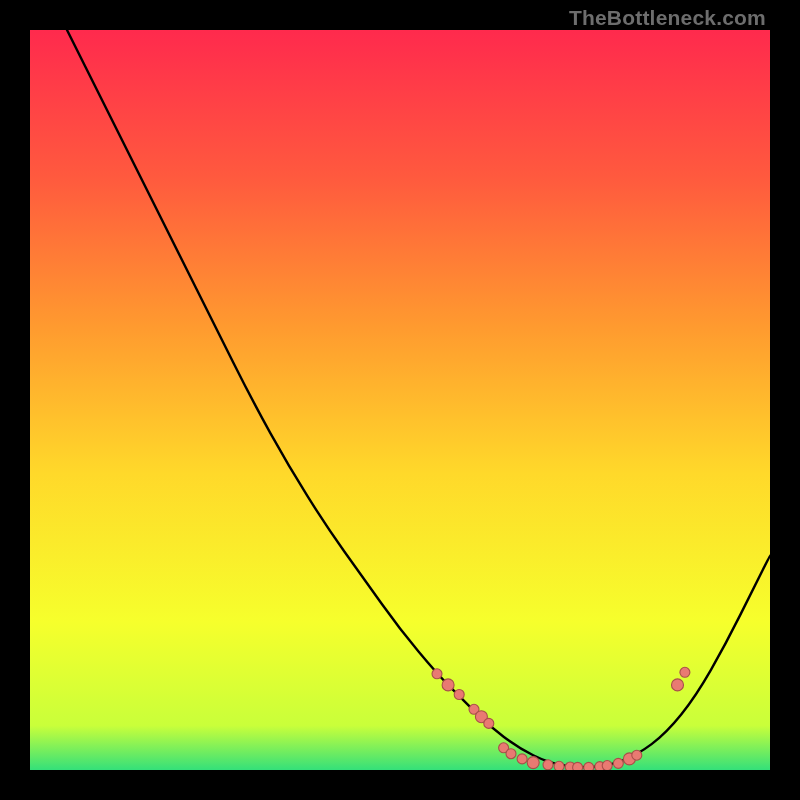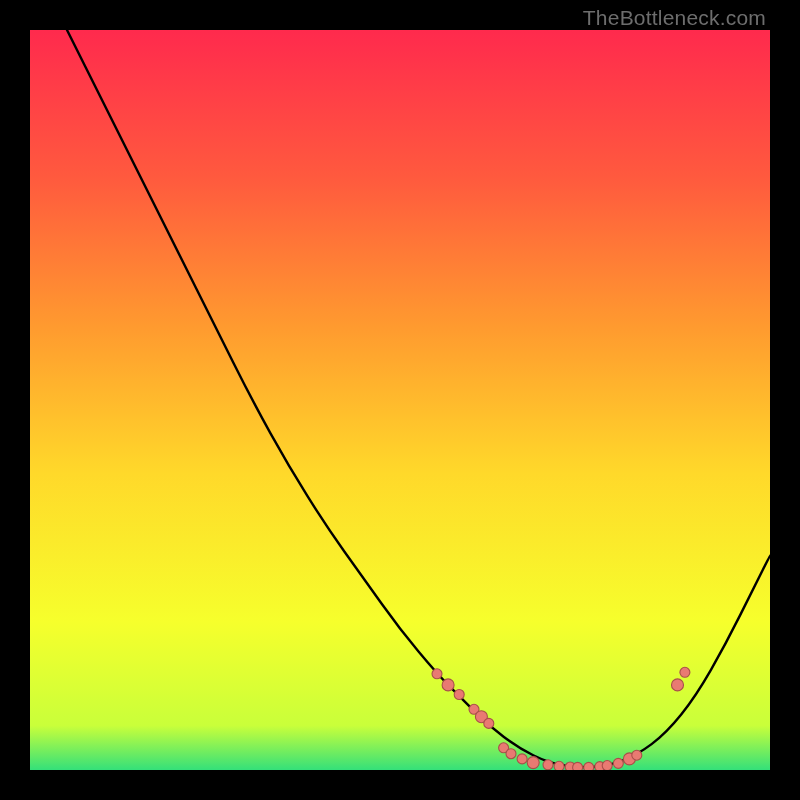--- a/index.html
+++ b/index.html
@@ -18,21 +18,21 @@
     width: 740px;
     height: 740px;
     background: #000;
   }
   .watermark {
     position: absolute;
     top: 6px;
     right: 34px;
     color: #6d6d6d;
     font-size: 21px;
-    font-weight: normal;
+    font-weight: bold;
     letter-spacing: 0.2px;
     pointer-events: none;
   }
   svg { display: block; }
 </style>
 </head>
 <body>
 
 <div class="watermark">TheBottleneck.com</div>
 

